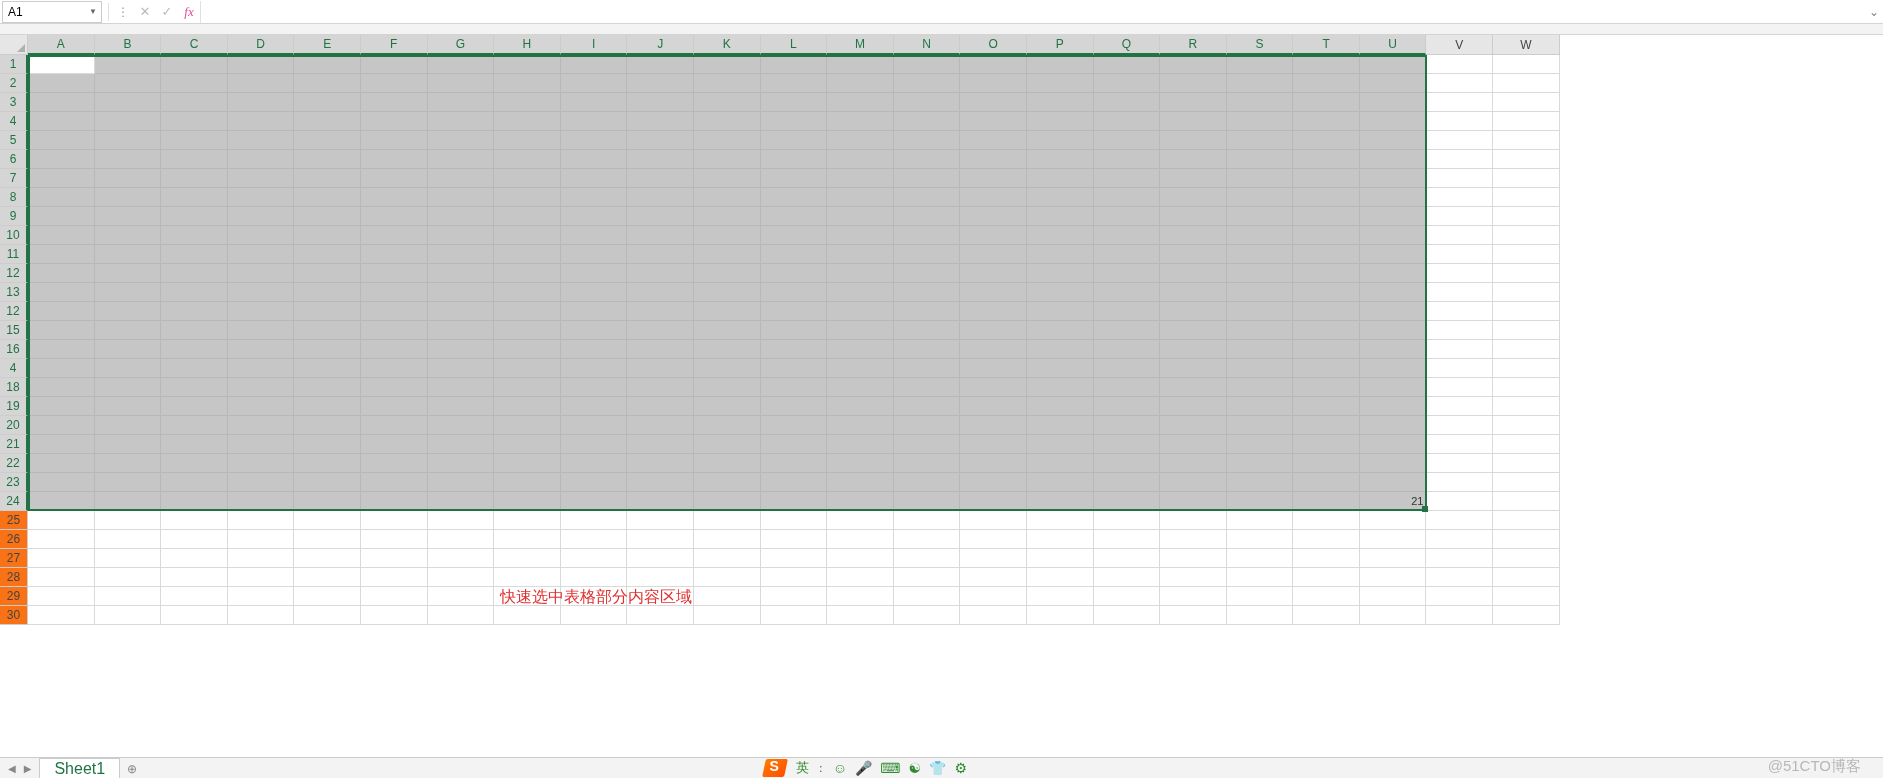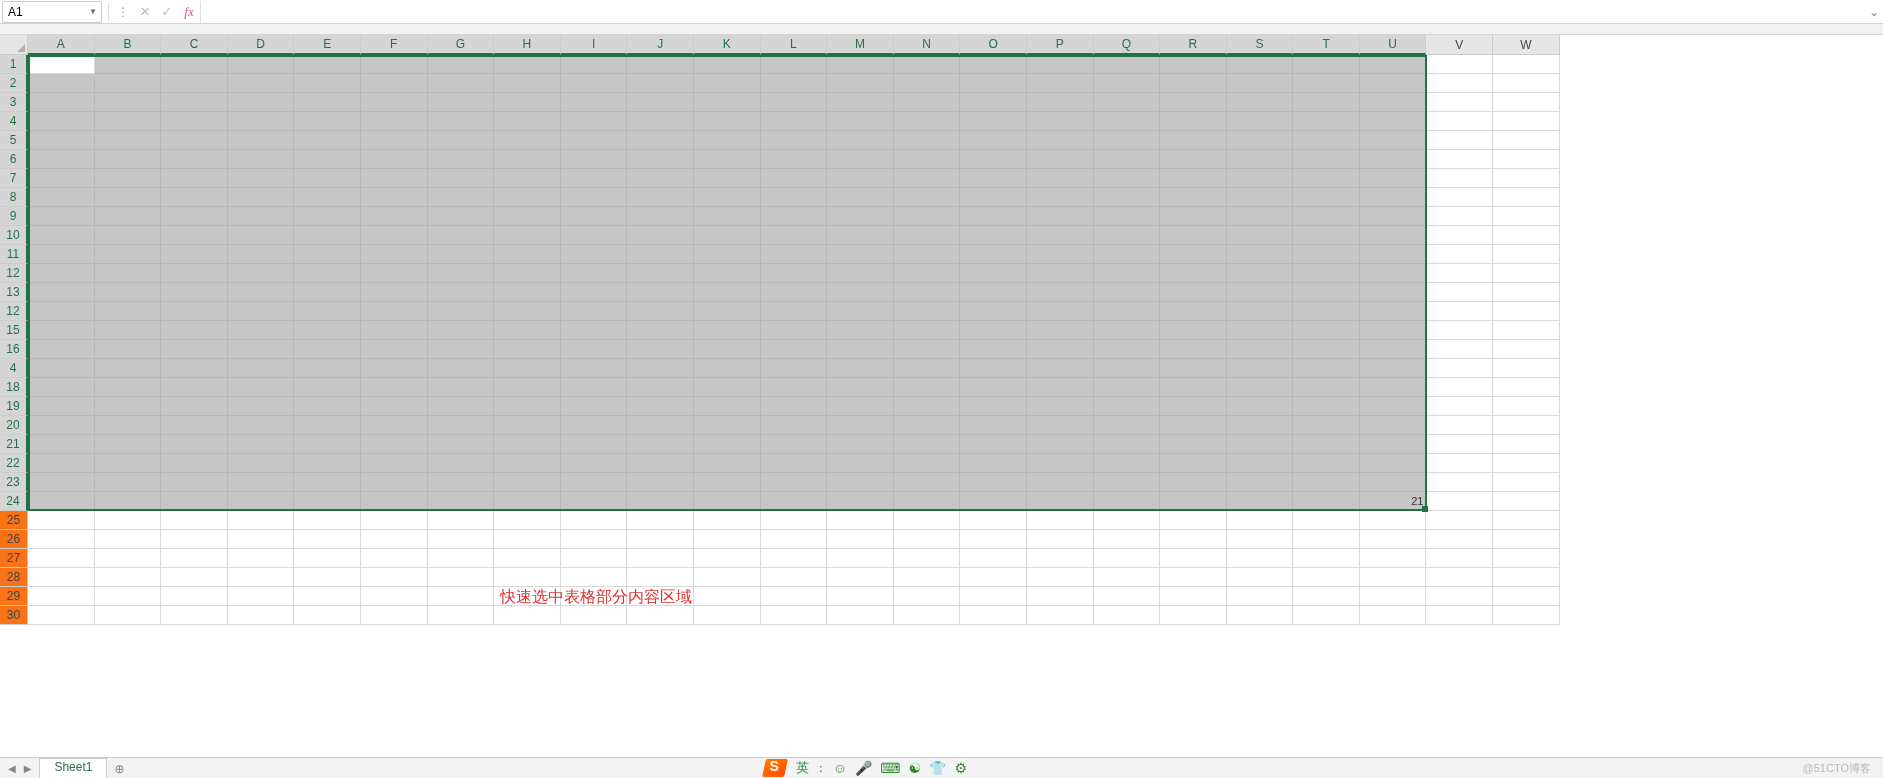--- a/index.html
+++ b/index.html
@@ -215,21 +215,21 @@
   gap: 8px;
   color: #888;
 }
 .tab-nav span { font-size: 10px; }
 .sheet-tab {
   background: #fff;
   border: 1px solid #ccc;
   border-bottom: none;
   padding: 1px 14px;
   color: #217346;
-  font-size: 12px;
+  font-size: 16px;
   position: relative;
   top: 0px;
 }
 .add-sheet {
   width: 24px;
   text-align: center;
   color: #888;
   line-height: 20px;
   border:1px solid transparent;
 }
@@ -259,23 +259,23 @@
   font-weight:bold;
   font-size:14px;
   transform: skewX(12deg);
 }
 .tb-text { color:#2f8a2f; font-size:13px; font-family:"SimSun"; }
 .tb-icons { display:flex; gap:8px; }
 .tb-icons span { color:#2f8a2f; font-size:14px; }
 
 .watermark {
   position:absolute;
-  right:12px; bottom:2px;
+  right:22px; bottom:2px;
   color:#b8b8b8;
-  font-size:11px;
+  font-size:15px;
 }
 </style>
 </head>
 <body>
 
 <div class="formula-bar">
   <div class="name-box">
     <span>A1</span>
     <span class="dd">▼</span>
   </div>

